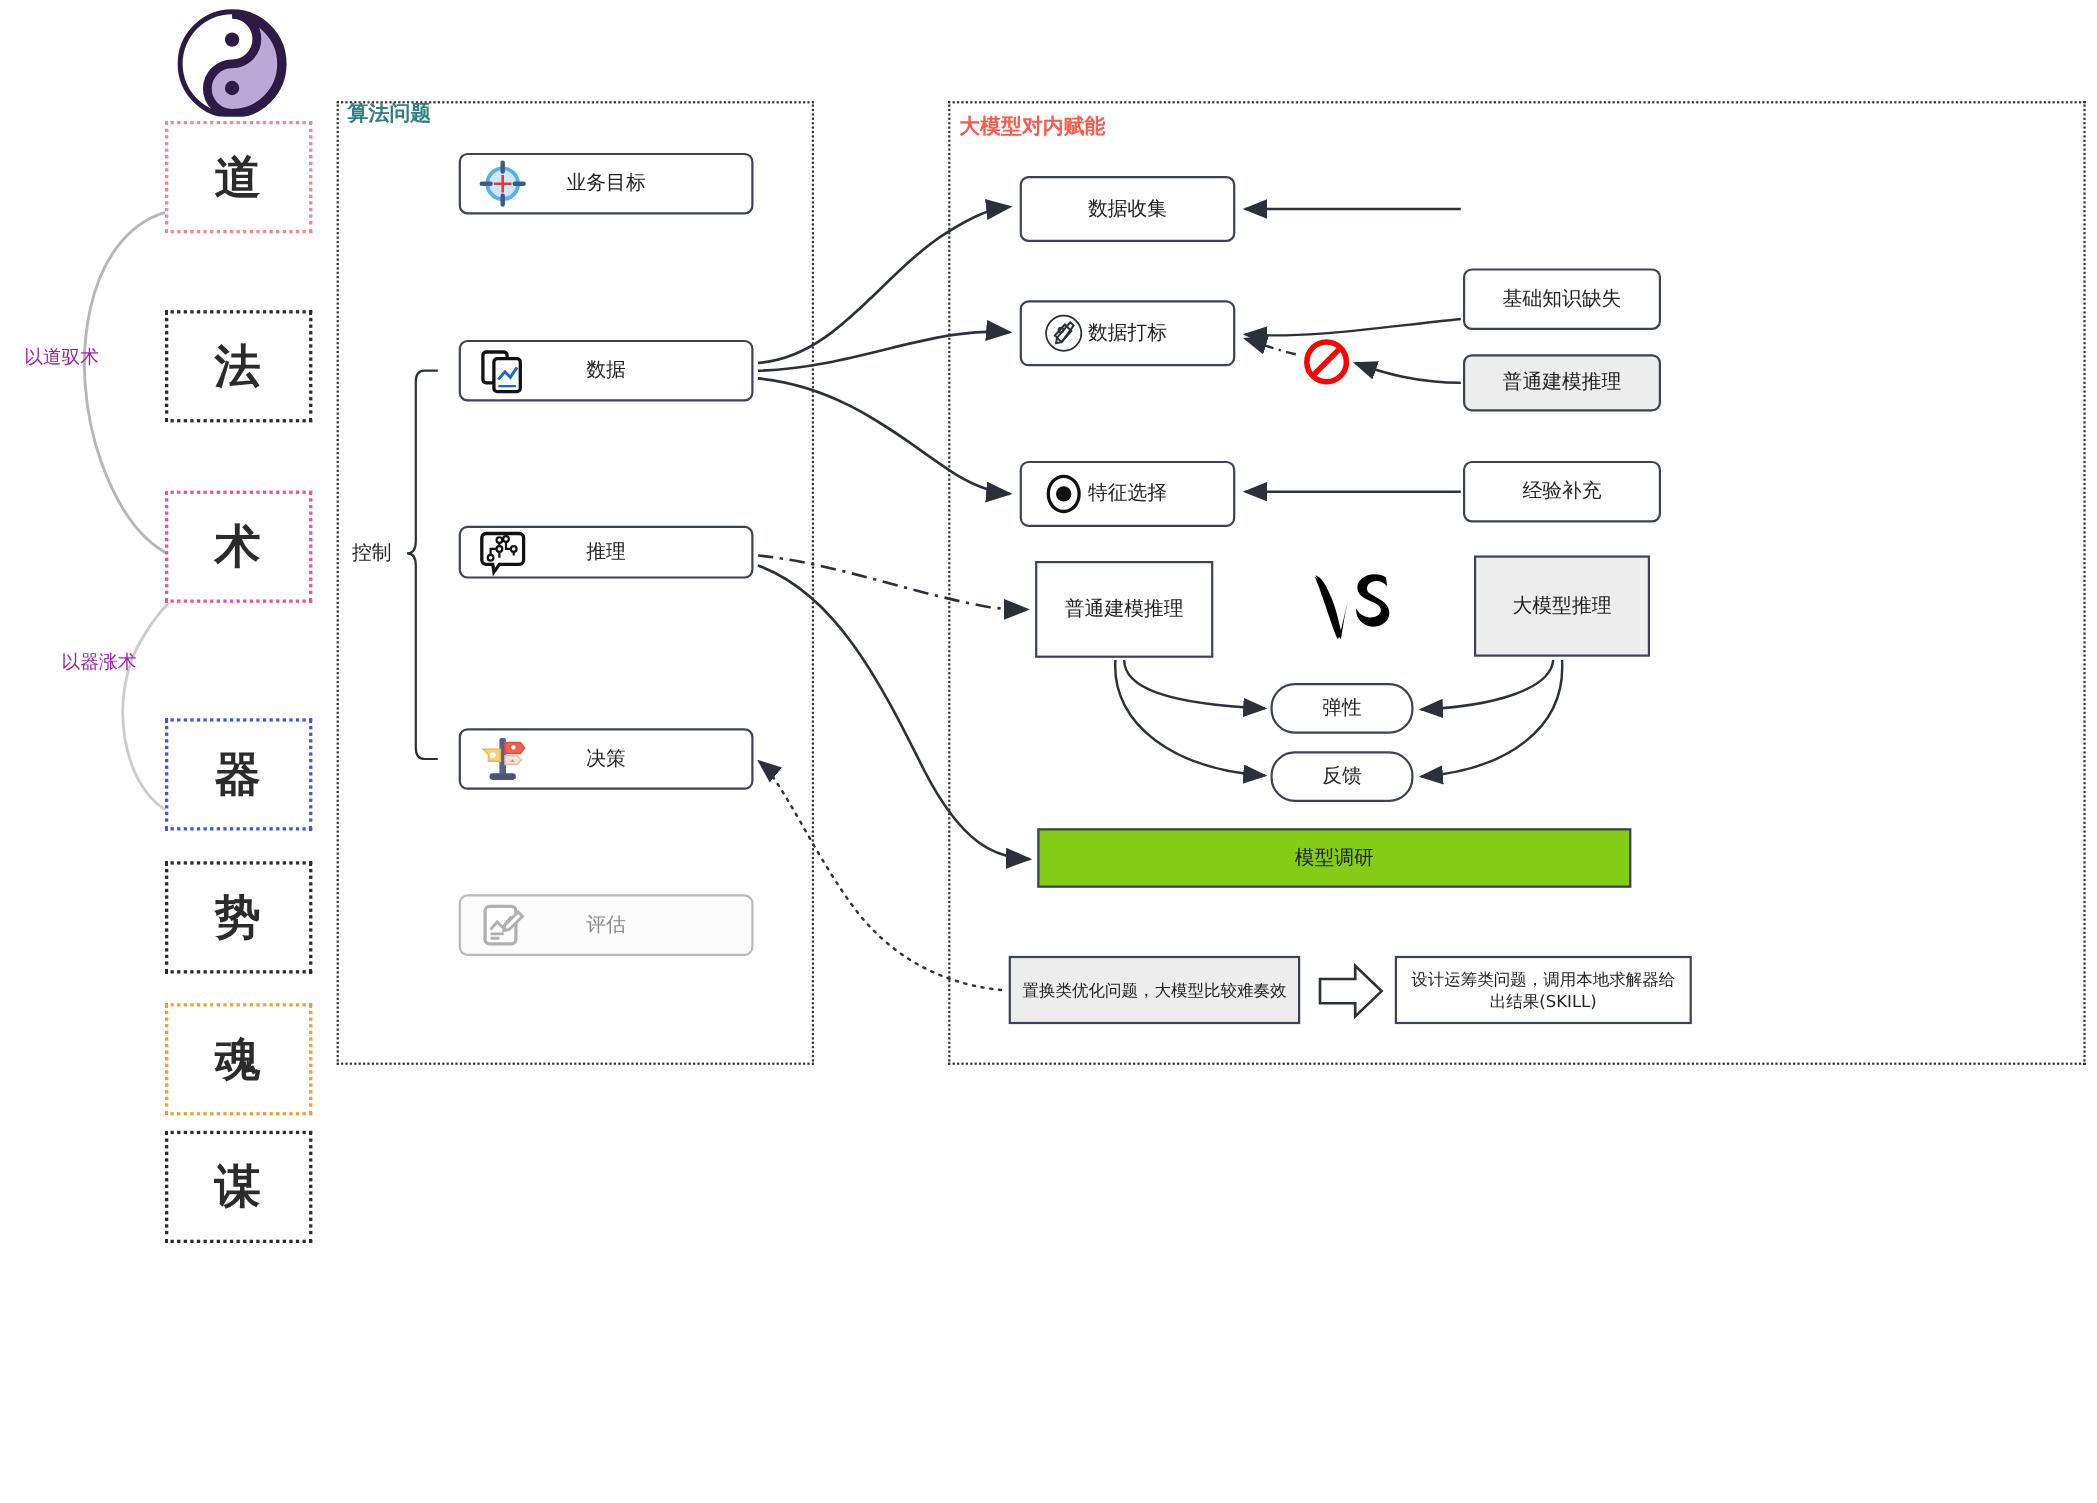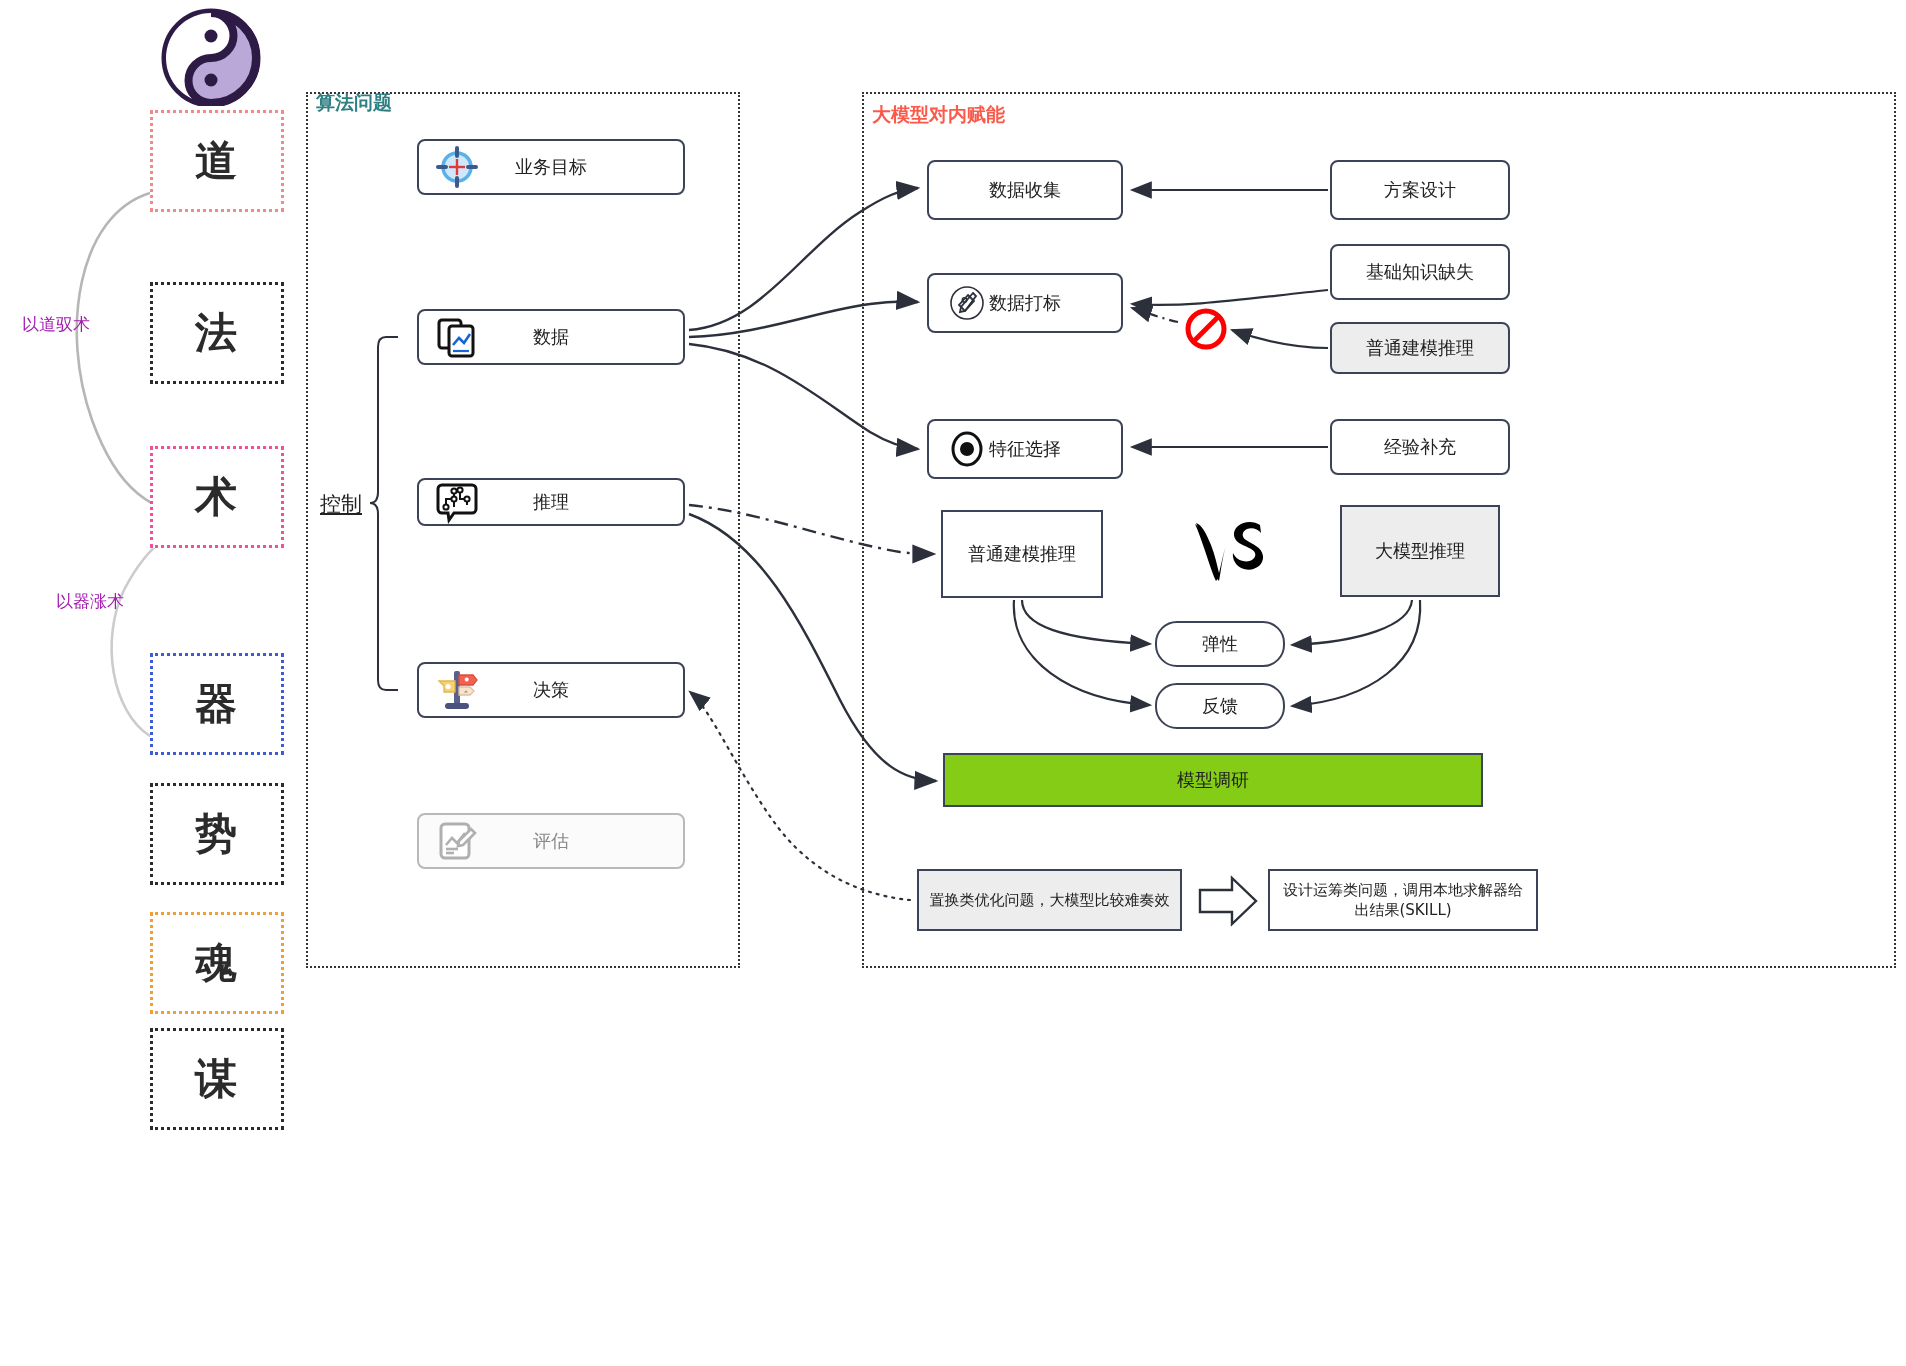--- a/index.html
+++ b/index.html
@@ -35,21 +35,21 @@
   .node.pinkfill{background:#84cc16;}
   .node.muted{border-color:#b9b9b9;color:#8a8a8a;background:#fbfbfb;}
 
   
   .node.withicon{justify-content:center;}
   .node.withicon .ic{position:absolute;left:10px;top:50%;transform:translateY(-50%);
         width:56px;height:56px;display:flex;align-items:center;justify-content:center;}
   .node.withicon .lbl{width:100%;text-align:center;}
 
   .smalltext{font-size:15px;}
-  .ctrlLabel{position:absolute;font-size:21px;color:#222;white-space:nowrap;text-decoration:underline;}
+  .ctrlLabel{position:absolute;font-size:18px;color:#222;white-space:nowrap;}
 </style>
 </head>
 <body>
 
 <div id="stage">
 
   <svg class="layer" viewBox="0 0 1906 1366">
     <defs>
       <marker id="ah" markerWidth="11" markerHeight="11" refX="9" refY="4" orient="auto">
         <path d="M0,0 L10,4 L0,8 z" fill="#2b303b"></path>
@@ -258,23 +258,20 @@
   </div>
 
   <div class="node pill" style="left:1155px;top:683px;width:130px;height:46px;">
     <span>反馈</span>
   </div>
 
   <div class="node sharp pinkfill" style="left:943px;top:753px;width:540px;height:54px;">
     <span>模型调研</span>
   </div>
 
-  <div class="node round" style="left:1330px;top:160px;width:180px;height:60px;">
-    <span>方案设计</span>
-  </div>
   <div class="node round" style="left:1330px;top:244px;width:180px;height:56px;">
     <span>基础知识缺失</span>
   </div>
   <div class="node round grayfill" style="left:1330px;top:322px;width:180px;height:52px;">
     <span>普通建模推理</span>
   </div>
   <div class="node round" style="left:1330px;top:419px;width:180px;height:56px;">
     <span>经验补充</span>
   </div>
 

